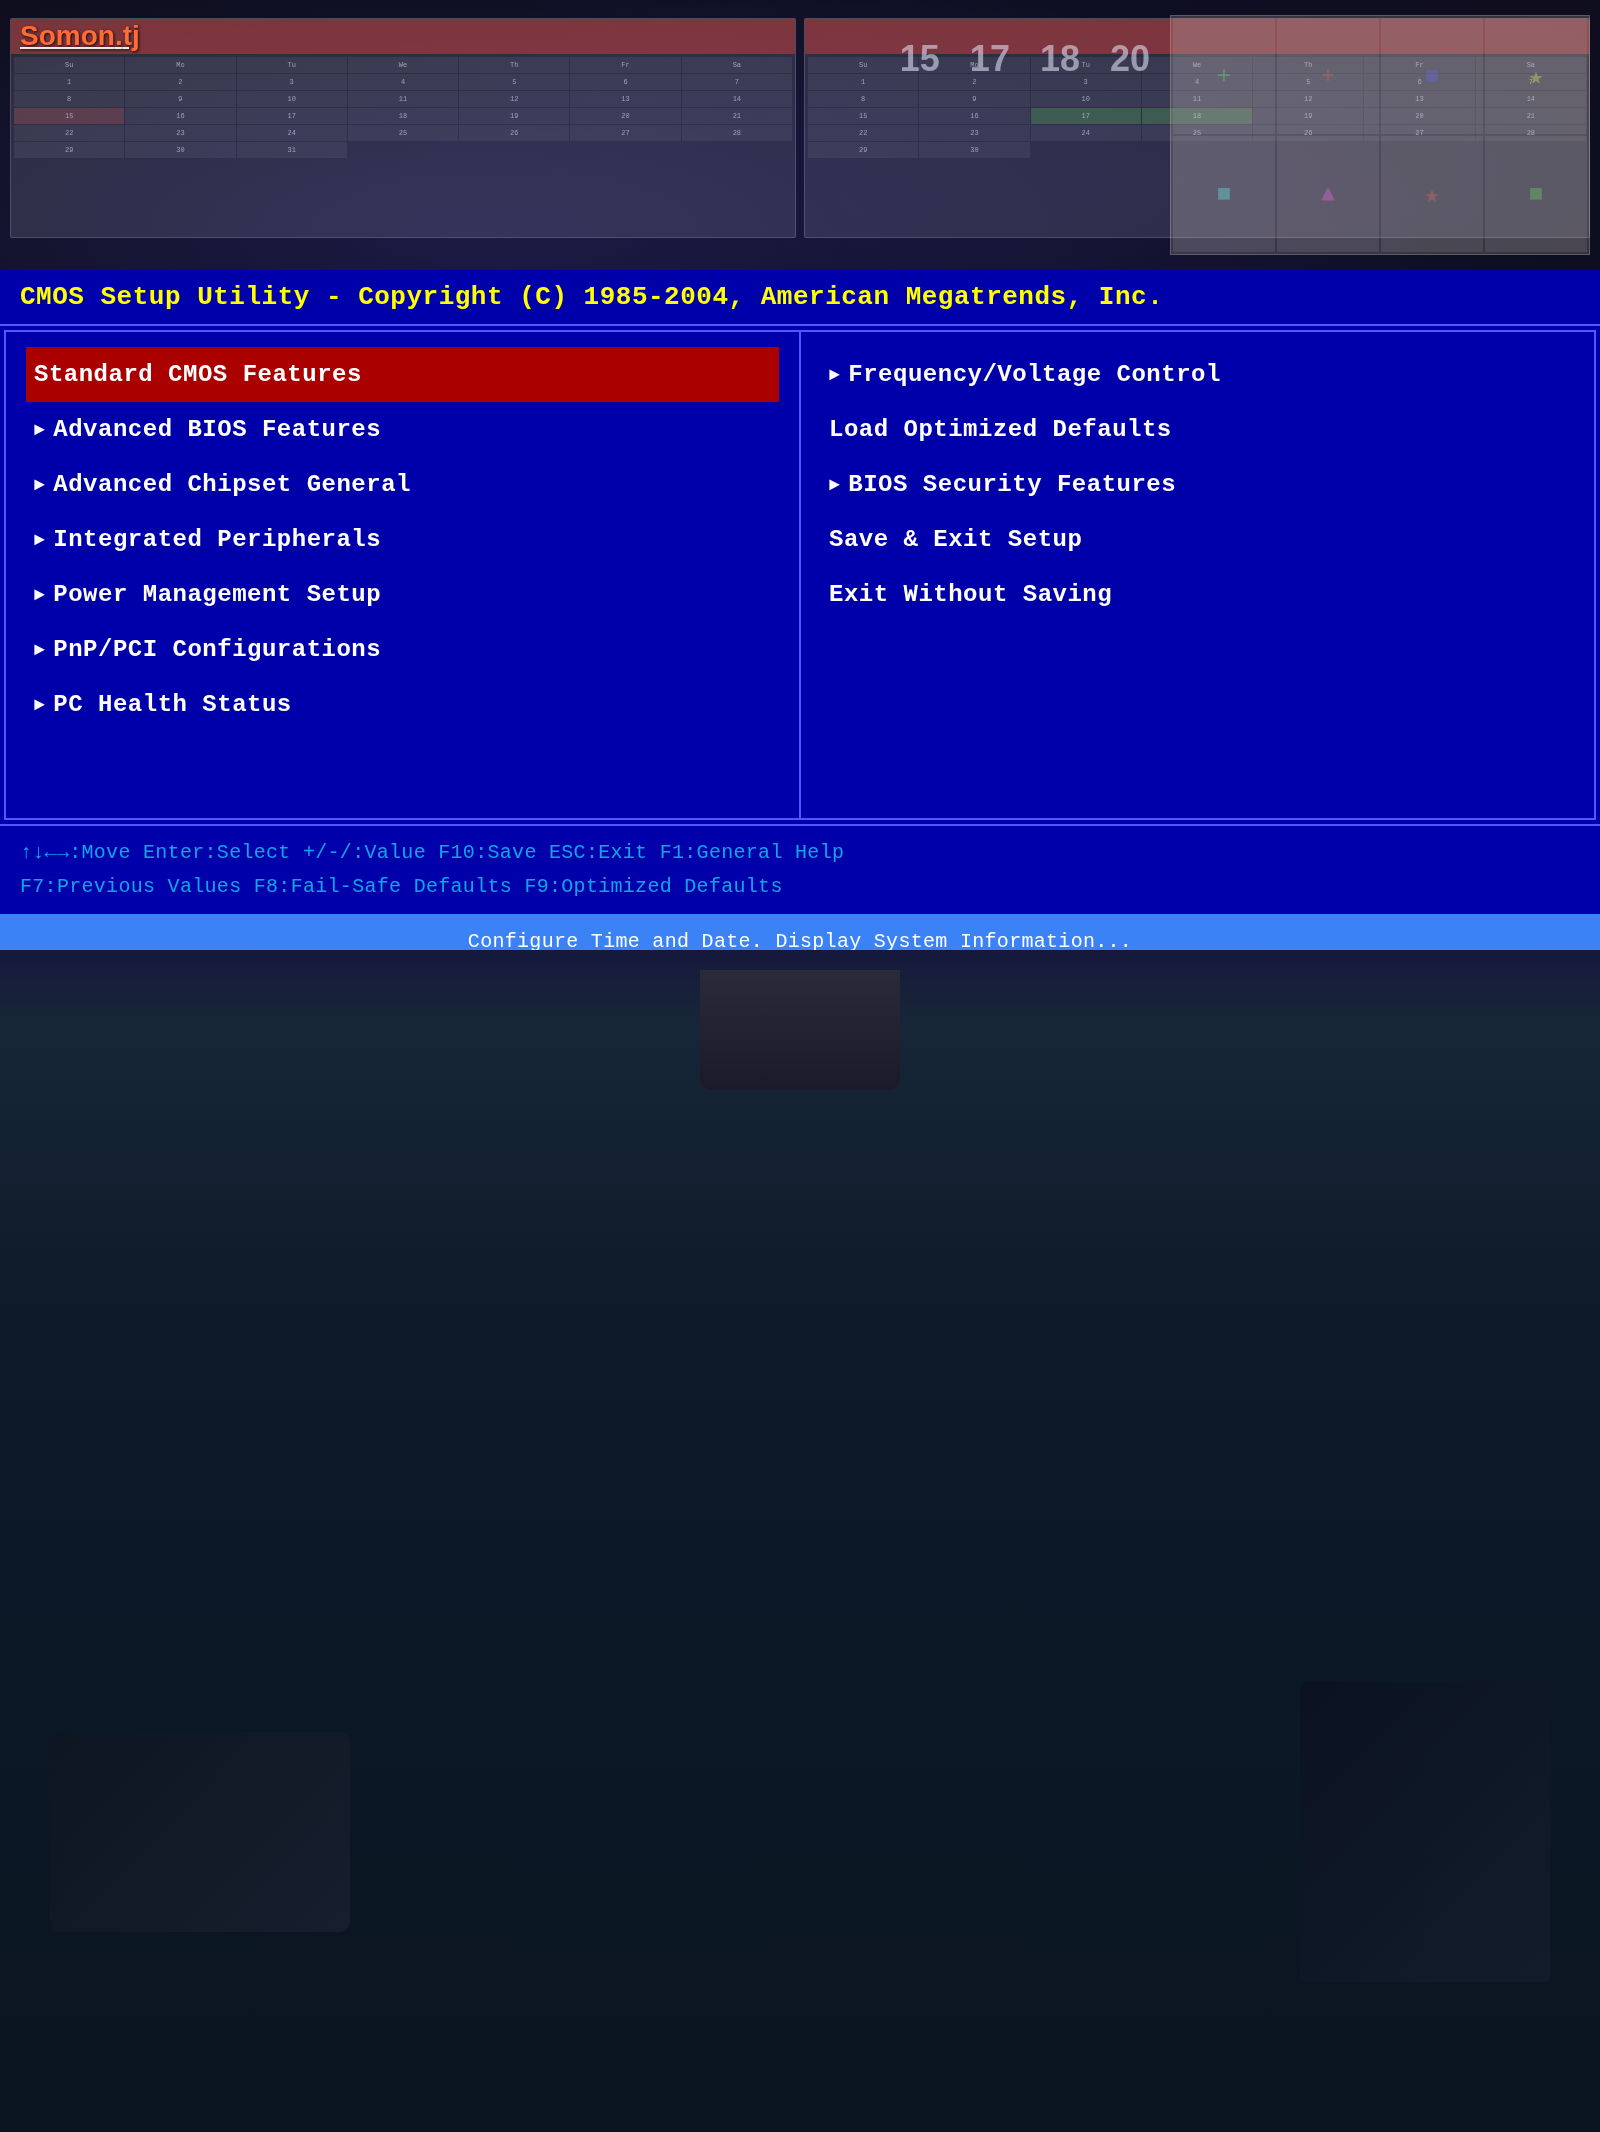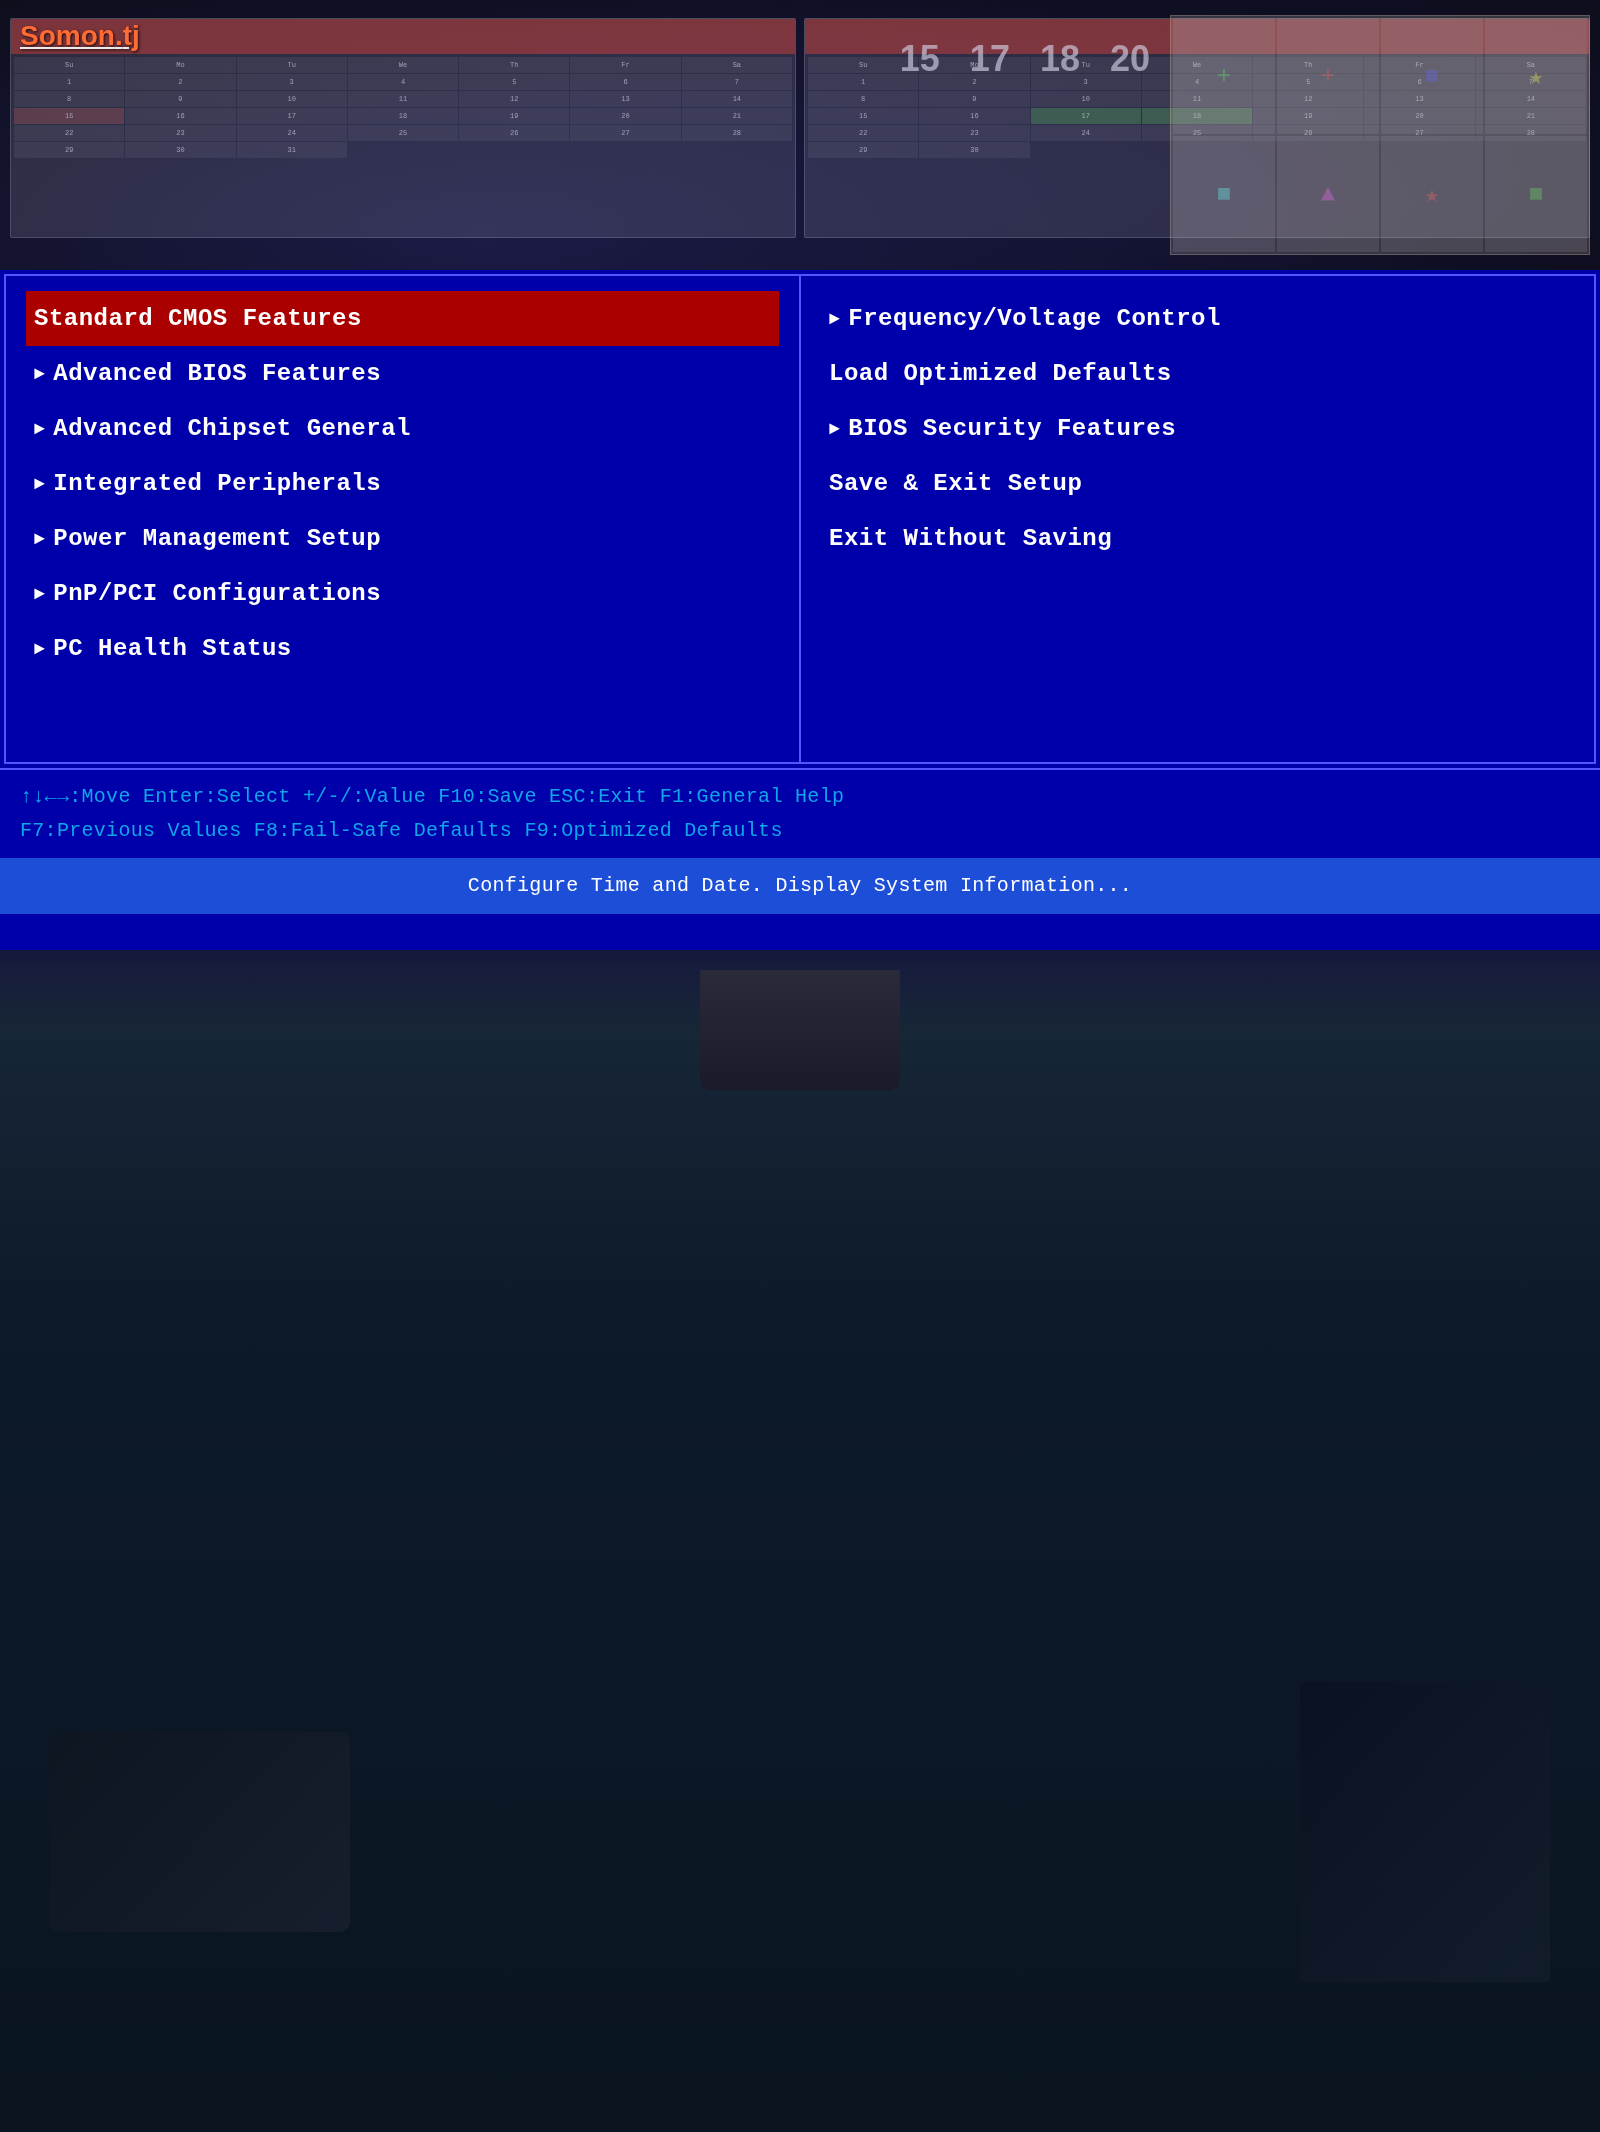--- a/index.html
+++ b/index.html
@@ -185,21 +185,21 @@
       padding: 10px 20px;
       color: #0ea5e9;
       font-family: 'Courier New', Courier, monospace;
       font-size: 20px;
       line-height: 1.7;
       letter-spacing: 0.3px;
     }
 
     
     .bios-status {
-      background: #1d4ed8;
+      background: #3b82f6;
       padding: 10px 20px;
       color: #FFFFFF;
       font-family: 'Courier New', Courier, monospace;
       font-size: 20px;
       line-height: 1.8;
       text-align: center;
       letter-spacing: 0.3px;
     }
 
     
@@ -388,20 +388,21 @@
     <div class="poster-cell" style="color:rgba(200,100,200,0.5);">▲</div>
     <div class="poster-cell" style="color:rgba(200,100,100,0.5);">★</div>
     <div class="poster-cell" style="color:rgba(100,180,100,0.5);">■</div>
   </div>
 </div>
 
 <div class="monitor-area">
 
   <div class="bios-screen">
 
+    <div class="bios-title">CMOS Setup Utility - Copyright (C) 1985-2004, American Megatrends, Inc.</div>
 
     <div class="bios-content">
 
       <div class="bios-left">
 
         <div class="bios-menu-item selected">
           <span>Standard CMOS Features</span>
         </div>
 
         <div class="bios-menu-item">

